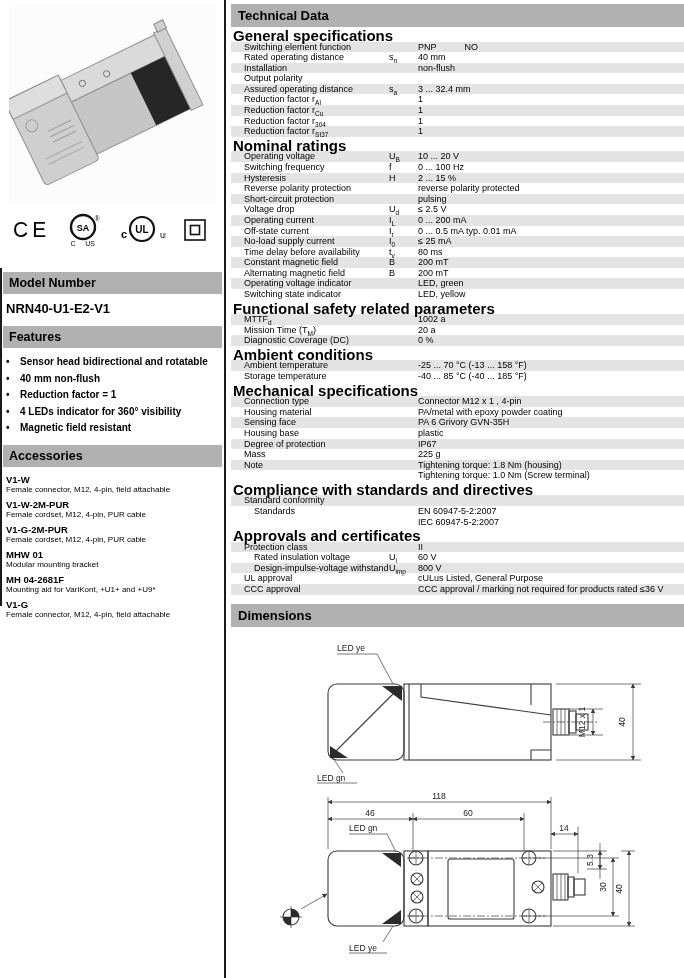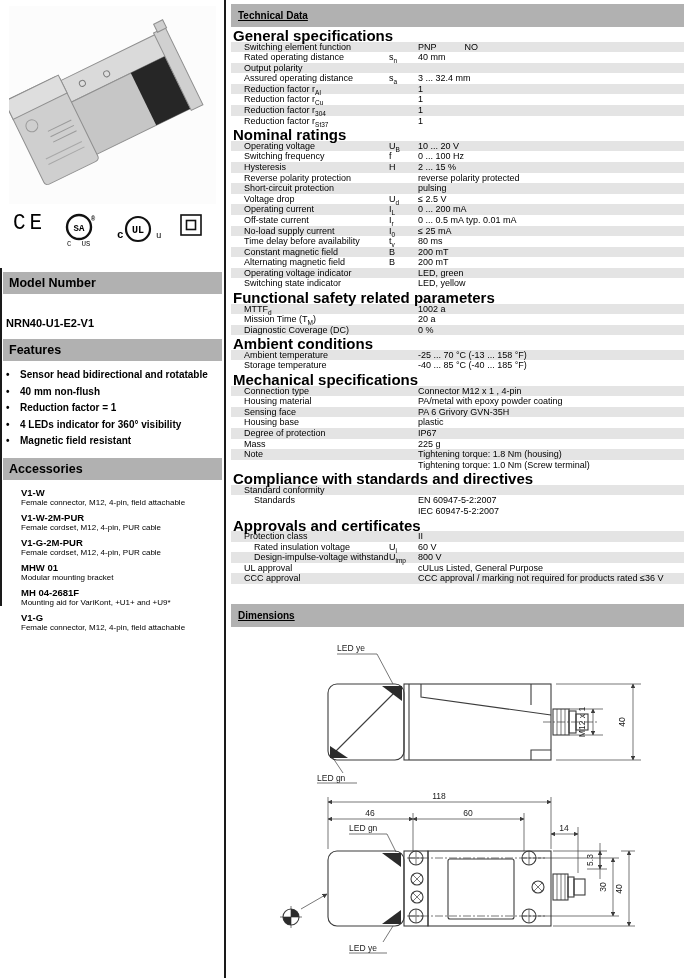--- a/index.html
+++ b/index.html
@@ -5,34 +5,34 @@
   html,body{margin:0;padding:0;background:#fff;}
   body{font-family:"Liberation Sans","DejaVu Sans",sans-serif;color:#000;}
   .page{position:relative;width:684px;height:978px;background:#fff;overflow:hidden;}
   .divider{position:absolute;left:224px;top:0;bottom:0;width:2px;background:#1a1a1a;}
   .left-rule{position:absolute;left:0;top:268px;height:338px;width:2px;background:#1a1a1a;}
 
   
   .leftcol{position:absolute;left:3px;top:0;width:219px;}
   .bar{background:#b1b1b1;font-weight:bold;font-size:12.5px;padding:4px 0 4px 6px;line-height:14px;}
   .photo{margin:6px 6px 0 6px;height:198px;background:#fcfcfc;}
-  .certs{display:flex;align-items:flex-start;gap:16px;margin:8px 6px 24px 10px;height:36px;font-family:Liberation Mono, monospace;}
+  .certs{display:flex;align-items:center;gap:16px;margin:8px 6px 24px 10px;height:36px;}
   .ce-mark{font-size:21px;letter-spacing:4px;font-weight:400;transform:scaleY(1.05);}
-  .model-value{font-weight:bold;font-size:11px;margin:23px 0 10px 3px;}
+  .model-value{font-weight:bold;font-size:13px;margin:7px 0 10px 3px;}
   .features{list-style:none;margin:8px 0 10px 0;padding:0 2px 0 3px;}
   .features .feat{display:flex;font-weight:bold;font-size:10px;line-height:12.5px;margin-bottom:4px;}
   .features .dot{flex:0 0 14px;}
-  .acc-list{margin:7px 0 0 18px;}
+  .acc-list{margin:7px 0 0 3px;}
   .acc-item{margin-bottom:4px;}
   .acc-name{font-weight:bold;font-size:9.5px;line-height:11px;}
   .acc-desc{font-size:8px;line-height:10px;}
 
   
   .rightcol{position:absolute;left:231px;top:4px;width:453px;}
-  .tbar{background:#b1b1b1;font-weight:bold;font-size:10px;padding:4px 0 4px 7px;line-height:15px;text-decoration:underline;}
+  .tbar{background:#b1b1b1;font-weight:bold;font-size:13px;padding:4px 0 4px 7px;line-height:15px;}
   .tsec{margin-top:2px;}
   .tsec-h{font-weight:bold;font-size:15px;line-height:11.5px;padding:1px 0 0 2px;}
   .trow{display:flex;align-items:flex-start;font-size:9px;line-height:10.6px;min-height:10.6px;padding-left:13px;}
   .trows .trow:nth-of-type(odd){background:#e4e4e4;}
   .tl{flex:0 0 145px;white-space:nowrap;}
   .trow.ind .tl{padding-left:10px;flex-basis:135px;}
   .ts{flex:0 0 29px;white-space:nowrap;}
   .tv{flex:1;white-space:pre-line;}
   .v2{margin-left:28px;}
   sub{font-size:6.5px;line-height:0;}
@@ -177,20 +177,25 @@
             <span class="ts"></span>
             <span class="tv"><span class="v1">PNP</span><span class="v2">NO</span></span>
           </div>
 
           <div class="trow">
             <span class="tl"><span>Rated operating distance</span></span>
             <span class="ts"><span>s</span><sub>n</sub></span>
             <span class="tv"><span class="v1">40 mm</span></span>
           </div>
 
+          <div class="trow">
+            <span class="tl"><span>Installation</span></span>
+            <span class="ts"></span>
+            <span class="tv"><span class="v1">non-flush</span></span>
+          </div>
 
           <div class="trow">
             <span class="tl"><span>Output polarity</span></span>
             <span class="ts"></span>
           </div>
 
           <div class="trow">
             <span class="tl"><span>Assured operating distance</span></span>
             <span class="ts"><span>s</span><sub>a</sub></span>
             <span class="tv"><span class="v1">3 ... 32.4 mm</span></span>

